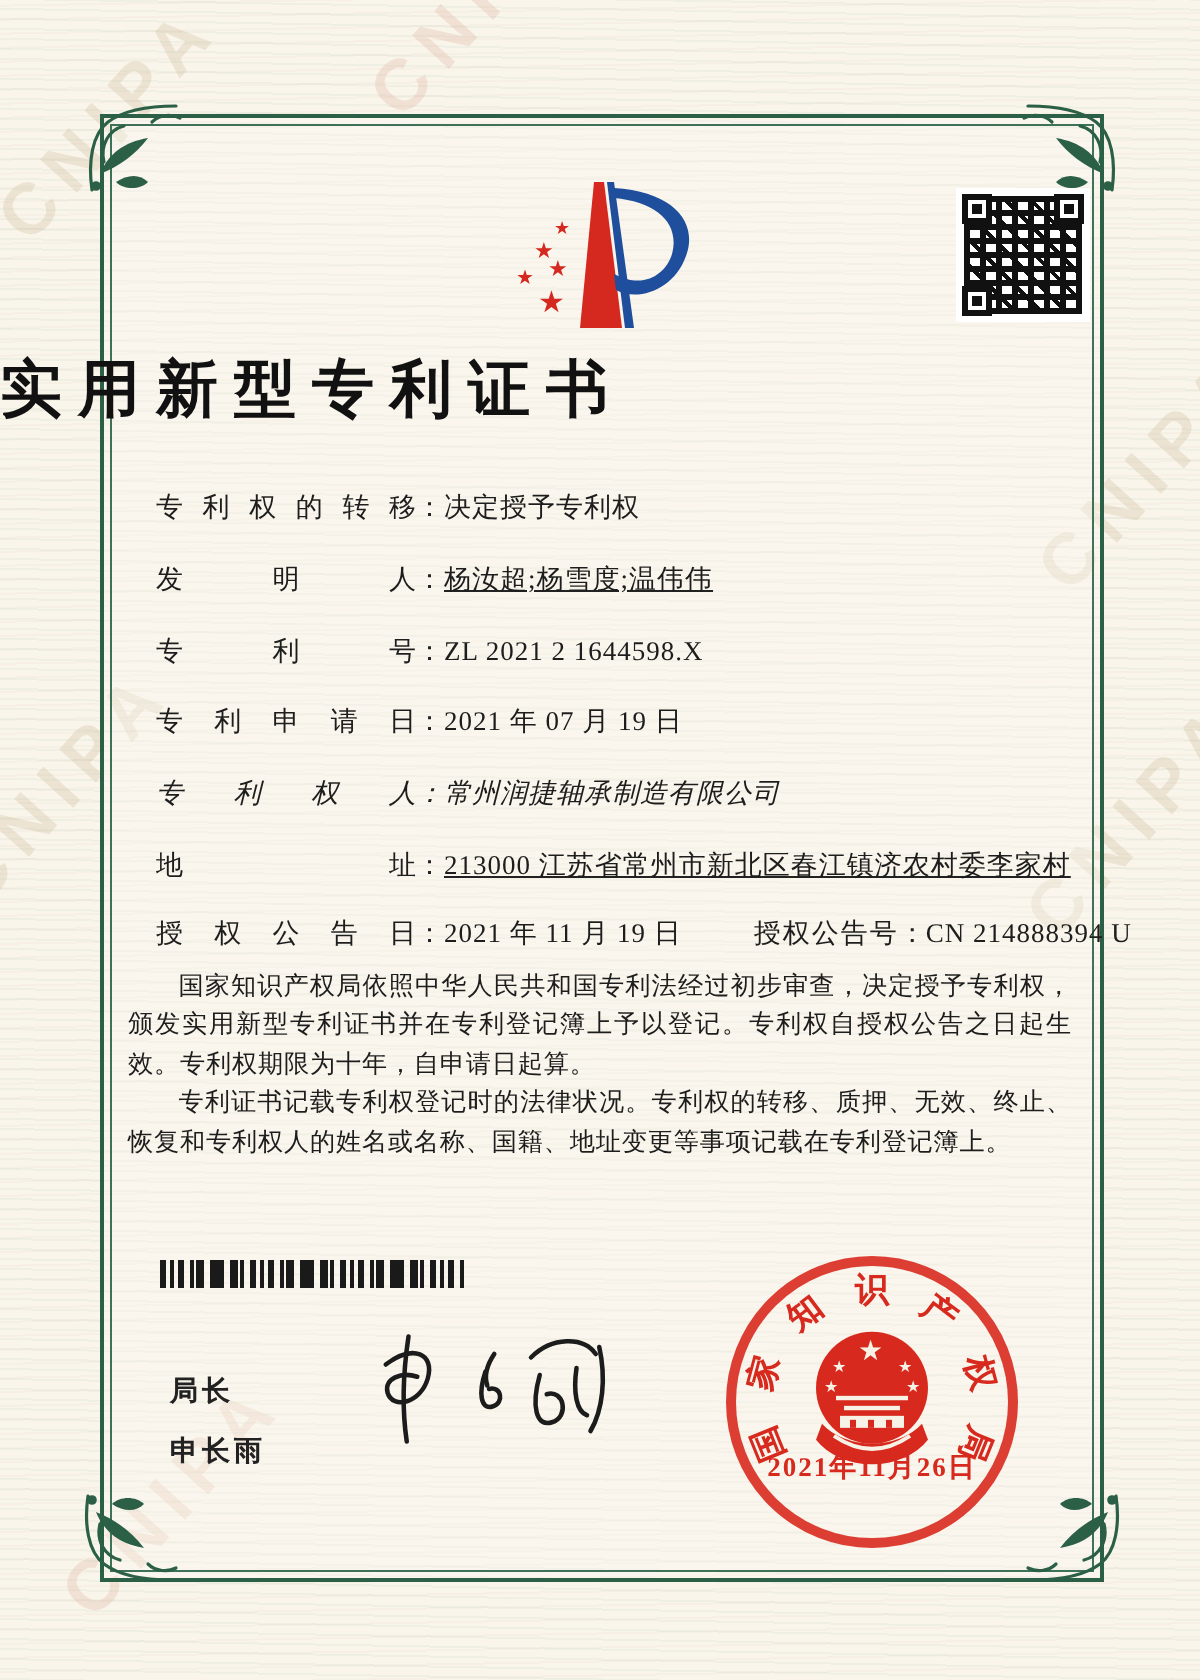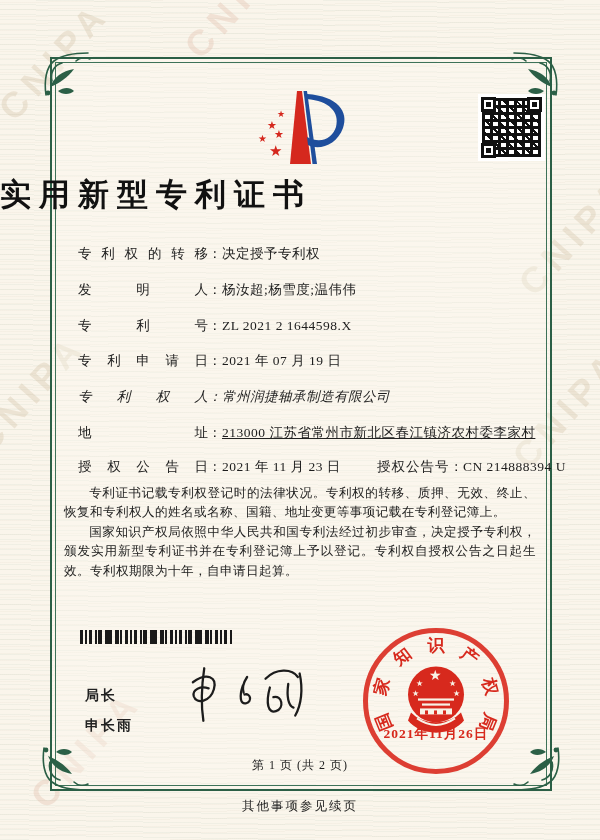--- a/index.html
+++ b/index.html
@@ -197,43 +197,43 @@
       <div class="finder f3"></div>
     </div>
   </div>
 
   <div class="title">实用新型专利证书</div>
 
   <div class="fields">
     <div class="frow" style="top:0;">
       <span class="flabel">专利权的转移</span><span class="fcolon">：</span><span class="fvalue">决定授予专利权</span>
     </div>
-    <div class="frow" style="top:36px;">
+    <div class="frow" style="top:36px;text-decoration:underline;">
       <span class="flabel">发明人</span><span class="fcolon">：</span><span class="fvalue">杨汝超;杨雪度;温伟伟</span>
     </div>
     <div class="frow" style="top:72px;">
       <span class="flabel">专利号</span><span class="fcolon">：</span><span class="fvalue">ZL 2021 2 1644598.X</span>
     </div>
     <div class="frow" style="top:107px;">
       <span class="flabel">专利申请日</span><span class="fcolon">：</span><span class="fvalue">2021 年 07 月 19 日</span>
     </div>
     <div class="frow" style="top:143px;font-style:italic;">
       <span class="flabel">专利权人</span><span class="fcolon">：</span><span class="fvalue">常州润捷轴承制造有限公司</span>
     </div>
     <div class="frow" style="top:179px;text-decoration:underline;">
       <span class="flabel">地址</span><span class="fcolon">：</span><span class="fvalue">213000 江苏省常州市新北区春江镇济农村委李家村</span>
     </div>
     <div class="frow" style="top:213px;">
-      <span class="flabel">授权公告日</span><span class="fcolon">：</span><span class="fvalue">2021 年 11 月 23 日</span><span style="display:inline-block;width:36px;"></span><span class="fvalue flabel2">授权公告号</span><span>：</span><span class="fvalue">CN 214888394 U</span>
+      <span class="flabel">授权公告日</span><span class="fcolon">：</span><span class="fvalue">2021 年 11 月 19 日</span><span style="display:inline-block;width:36px;"></span><span class="fvalue flabel2">授权公告号</span><span>：</span><span class="fvalue">CN 214888394 U</span>
     </div>
   </div>
 
   <div class="paras">
+    <p>国家知识产权局依照中华人民共和国专利法经过初步审查，决定授予专利权，颁发实用新型专利证书并在专利登记簿上予以登记。专利权自授权公告之日起生效。专利权期限为十年，自申请日起算。</p>
     <p>专利证书记载专利权登记时的法律状况。专利权的转移、质押、无效、终止、恢复和专利权人的姓名或名称、国籍、地址变更等事项记载在专利登记簿上。</p>
-    <p>国家知识产权局依照中华人民共和国专利法经过初步审查，决定授予专利权，颁发实用新型专利证书并在专利登记簿上予以登记。专利权自授权公告之日起生效。专利权期限为十年，自申请日起算。</p>
   </div>
 
   <div class="barcode"></div>
 
   <div class="signer">
     <div>局长</div>
     <div>申长雨</div>
   </div>
 
   <div class="signature" aria-label="申长雨">
@@ -274,16 +274,14 @@
         <rect x="22" y="50" width="3" height="4" fill="#d7291d"></rect>
         <rect x="31" y="50" width="3" height="4" fill="#d7291d"></rect>
         <rect x="40" y="50" width="3" height="4" fill="#d7291d"></rect>
         <path d="M14,58 q19,13 38,0" stroke="#f8f2e6" stroke-width="2" fill="none"></path>
       </svg>
     </div>
 
     <div class="seal-date">2021年11月26日</div>
   </div>
 
-  <div class="page-info">第 1 页 (共 2 页)</div>
-  <div class="continuation">其他事项参见续页</div>
 
 </div>
 
 </body></html>

